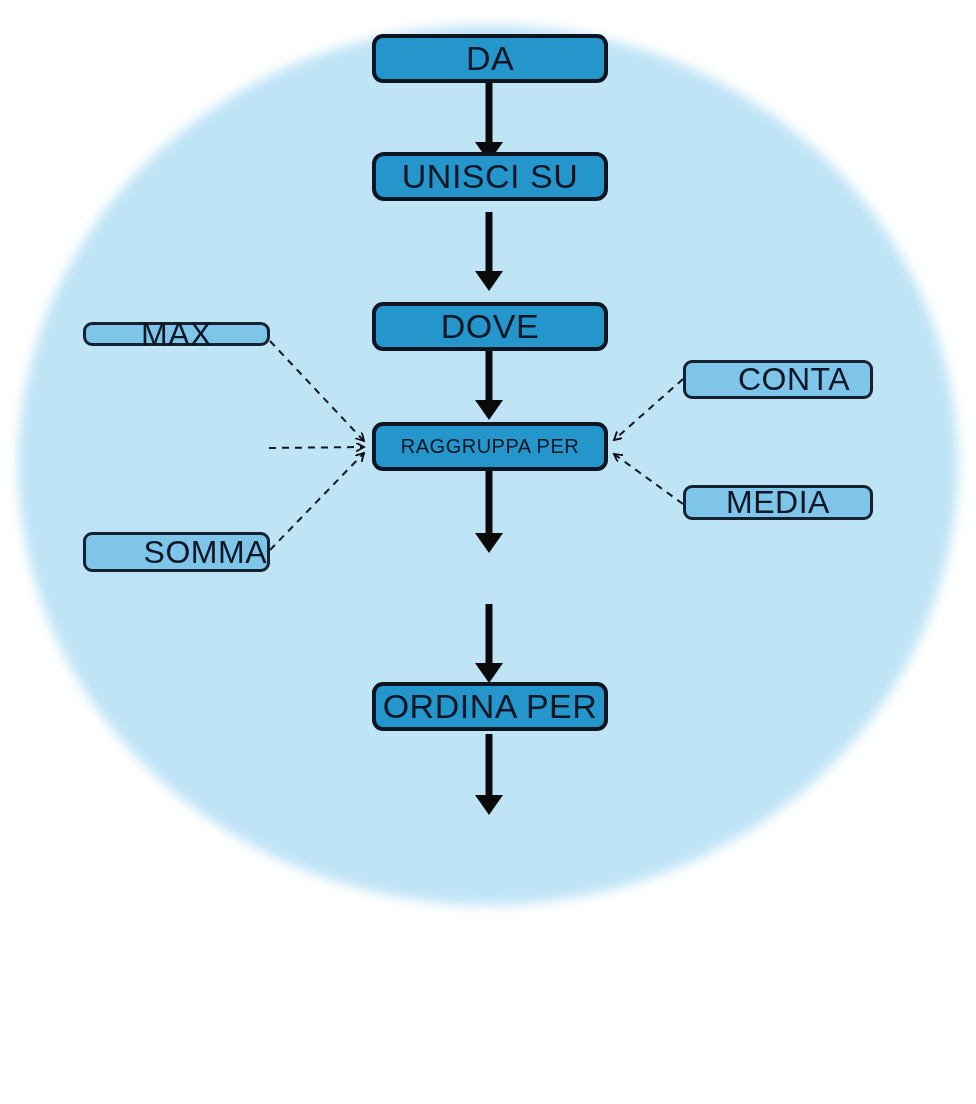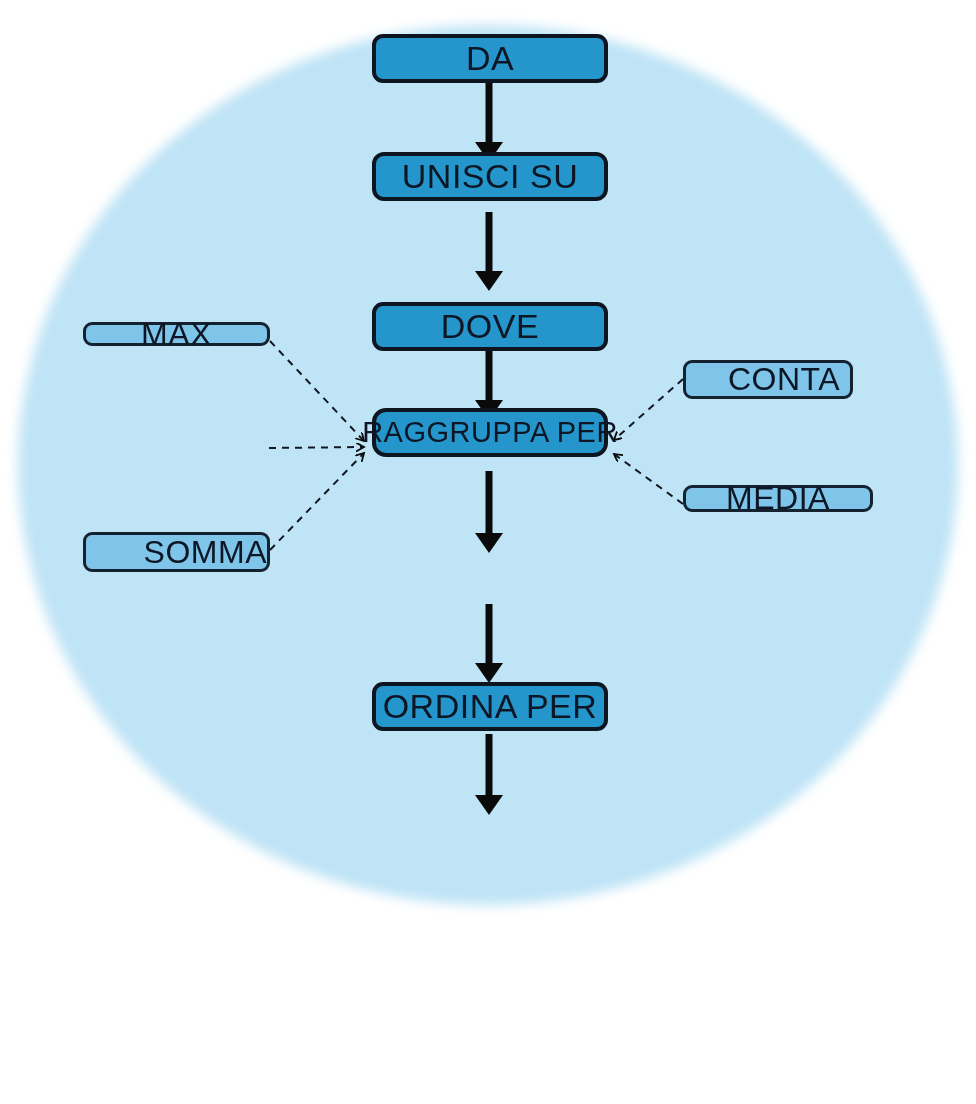--- a/index.html
+++ b/index.html
@@ -29,41 +29,41 @@
     border-radius:11px;
     box-sizing:border-box;
     display:flex;align-items:center;justify-content:center;
     color:#0d1624;
     font-size:34px;font-weight:500;letter-spacing:0.5px;
     white-space:nowrap;
   }
   #node-da{top:34px;}
   #node-unisci-su{top:152px;border-radius:12px;}
   #node-dove{top:290px;margin-top:12px;}
-  #node-raggruppa-per{top:408px;font-size:29px;border-radius:14px;}
+  #node-raggruppa-per{top:422px;font-size:20px;}
   #node-avendo{top:555px;}
   #node-ordina-per{top:664px;margin-top:18px;}
   #node-limite{top:817px;}
   
   .side-node{
     position:absolute;
     background:#7fc5e9;
     border:3px solid #13222e;
     border-radius:9px;
     box-sizing:border-box;
     display:flex;align-items:center;justify-content:center;
     color:#0d1624;
     font-size:32px;font-weight:500;letter-spacing:0.5px;
     white-space:nowrap;
   }
   #node-max{left:83px;top:322px;width:187px;height:24px;}
   #node-min{left:83px;top:428px;width:187px;height:40px;}
   #node-somma{left:83px;top:532px;width:187px;height:40px;justify-content:flex-end;}
-  #node-conta{left:683px;top:360px;width:170px;height:39px;padding-left:32px;}
-  #node-media{left:683px;top:485px;width:190px;height:27px;align-items:center;}
+  #node-conta{left:683px;top:360px;width:190px;height:39px;padding-left:32px;}
+  #node-media{left:683px;top:485px;width:190px;height:35px;align-items:center;}
 </style>
 </head>
 <body>
 
 <div class="stage">
 
   <div class="bg-circle"></div>
 
   <svg class="connectors" width="976" height="1104" viewBox="0 0 976 1104">
     <defs>

